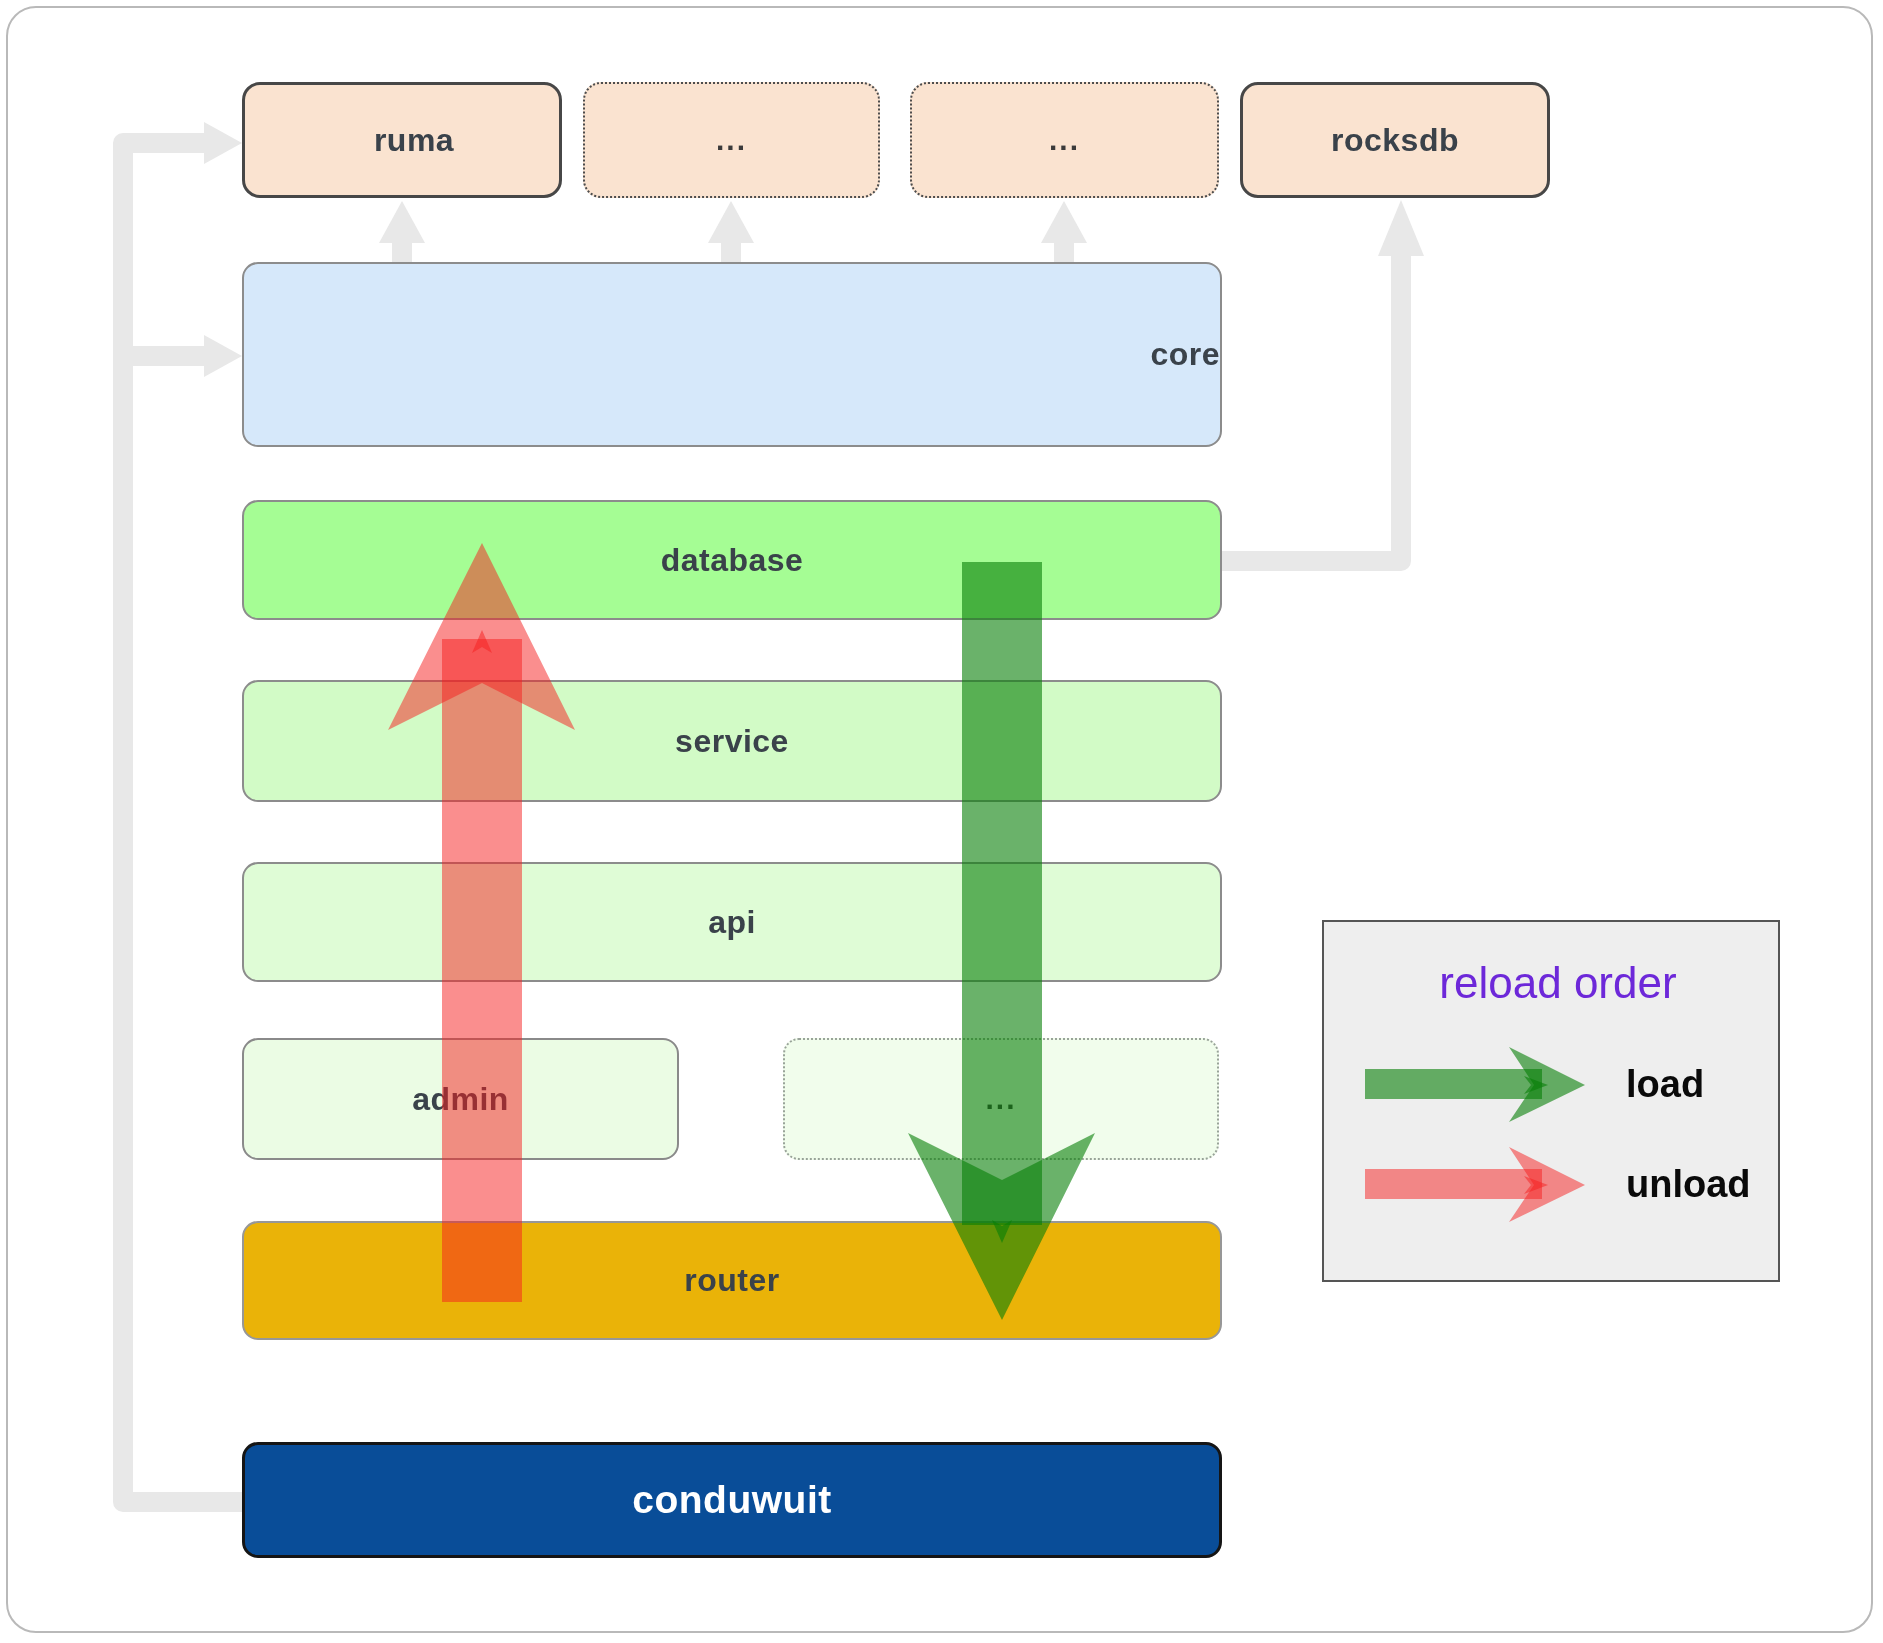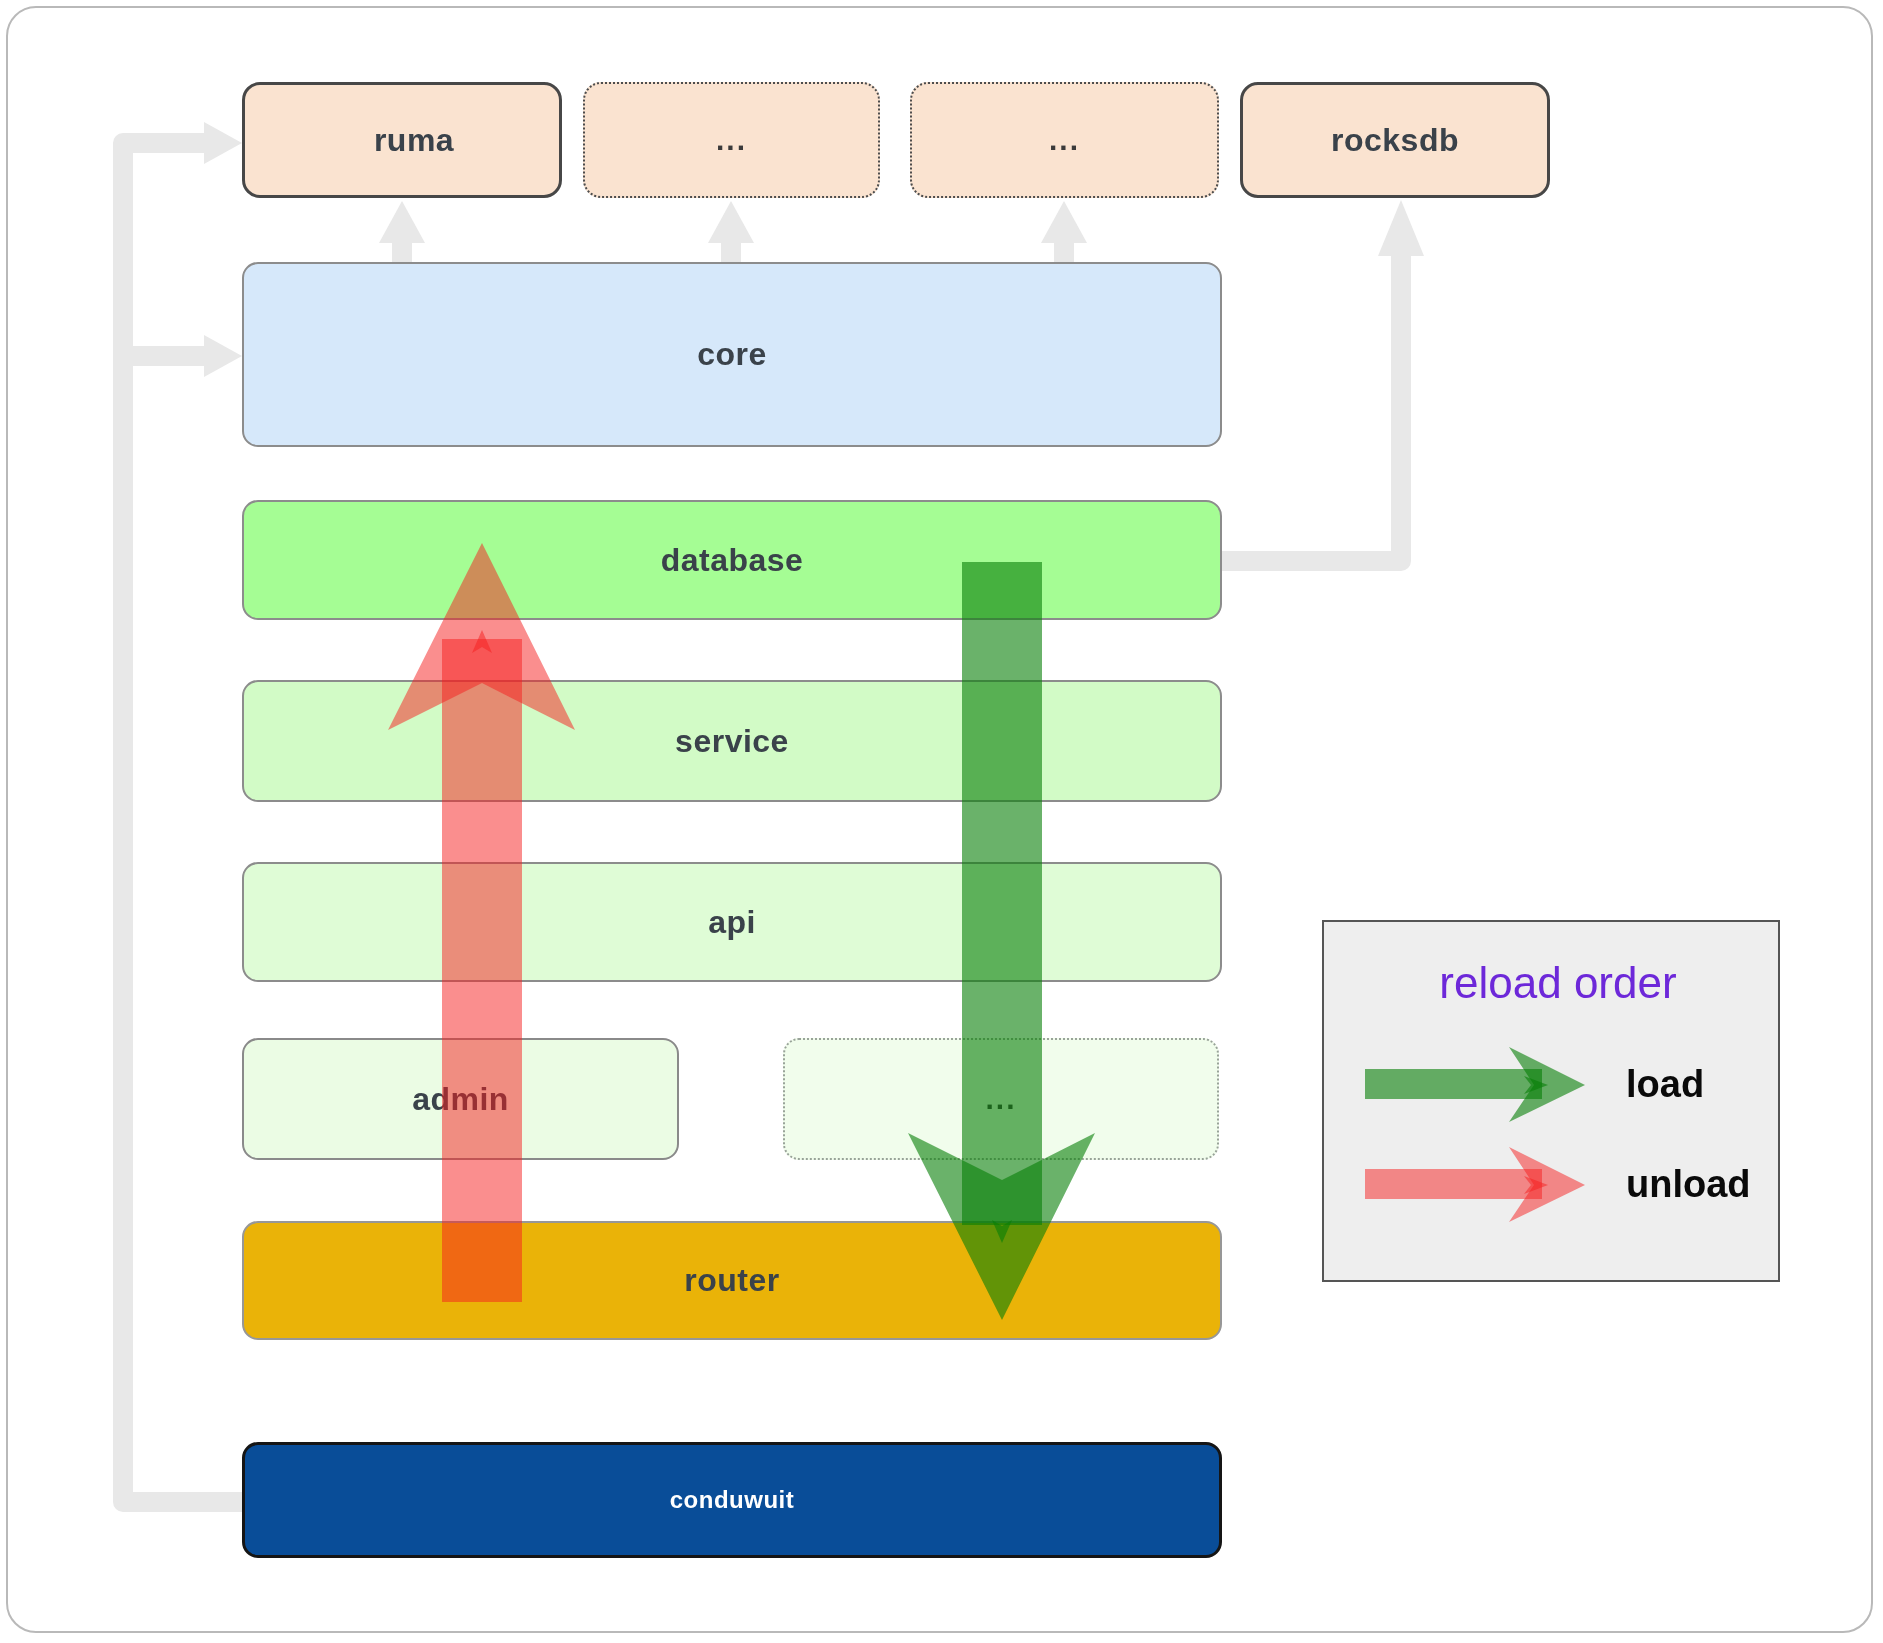--- a/index.html
+++ b/index.html
@@ -23,21 +23,21 @@
   .ext.dotted{border:2px dotted #4d4d4d;}
   .core{background:#D6E8FA;border:2px solid #8c8c8c;}
   .database{background:#A5FD94;border:2px solid #8c8c8c;}
   .service{background:#D2FBC6;border:2px solid #8c8c8c;}
   .api{background:#DFFCD6;border:2px solid #8c8c8c;}
   .admin{background:#EBFCE4;border:2px solid #8a8a8a;}
   .extra-admin{background:#F1FDEC;border:2px dotted #99a399;}
   .router{background:#eab308;border:2px solid #979797;}
   .conduwuit{
     background:#094D98;border:3px solid #151515;color:#ffffff;
-    font-size:24px;font-weight:700;letter-spacing:0.5px;
+    font-size:39px;font-weight:700;letter-spacing:0.5px;
   }
   .dots{font-weight:700;font-size:30px;color:#3a3a3a;letter-spacing:2px;}
   .legend{
     position:absolute;left:1322px;top:920px;width:458px;height:362px;
     background:#eeeeee;border:2px solid #555555;box-sizing:border-box;z-index:2;
   }
   .legend-title{
     position:absolute;left:7px;top:36px;width:100%;text-align:center;
     font-size:44px;color:#6d28d9;font-weight:400;
   }
@@ -80,21 +80,21 @@
   <div class="box ext dotted" style="left:583px;top:82px;width:297px;height:116px;">
     <span class="dots">...</span>
   </div>
   <div class="box ext dotted" style="left:910px;top:82px;width:309px;height:116px;">
     <span class="dots">...</span>
   </div>
   <div class="box ext" style="left:1240px;top:82px;width:310px;height:116px;">
     <span>rocksdb</span>
   </div>
 
-  <div class="box core" style="left:242px;top:262px;width:980px;height:185px;">
+  <div class="box core" style="left:242px;top:262px;width:980px;height:185px;justify-content:flex-end;">
     <span>core</span>
   </div>
 
   <div class="box database" style="left:242px;top:500px;width:980px;height:120px;">
     <span>database</span>
   </div>
 
   <div class="box service" style="left:242px;top:680px;width:980px;height:122px;">
     <span>service</span>
   </div>

